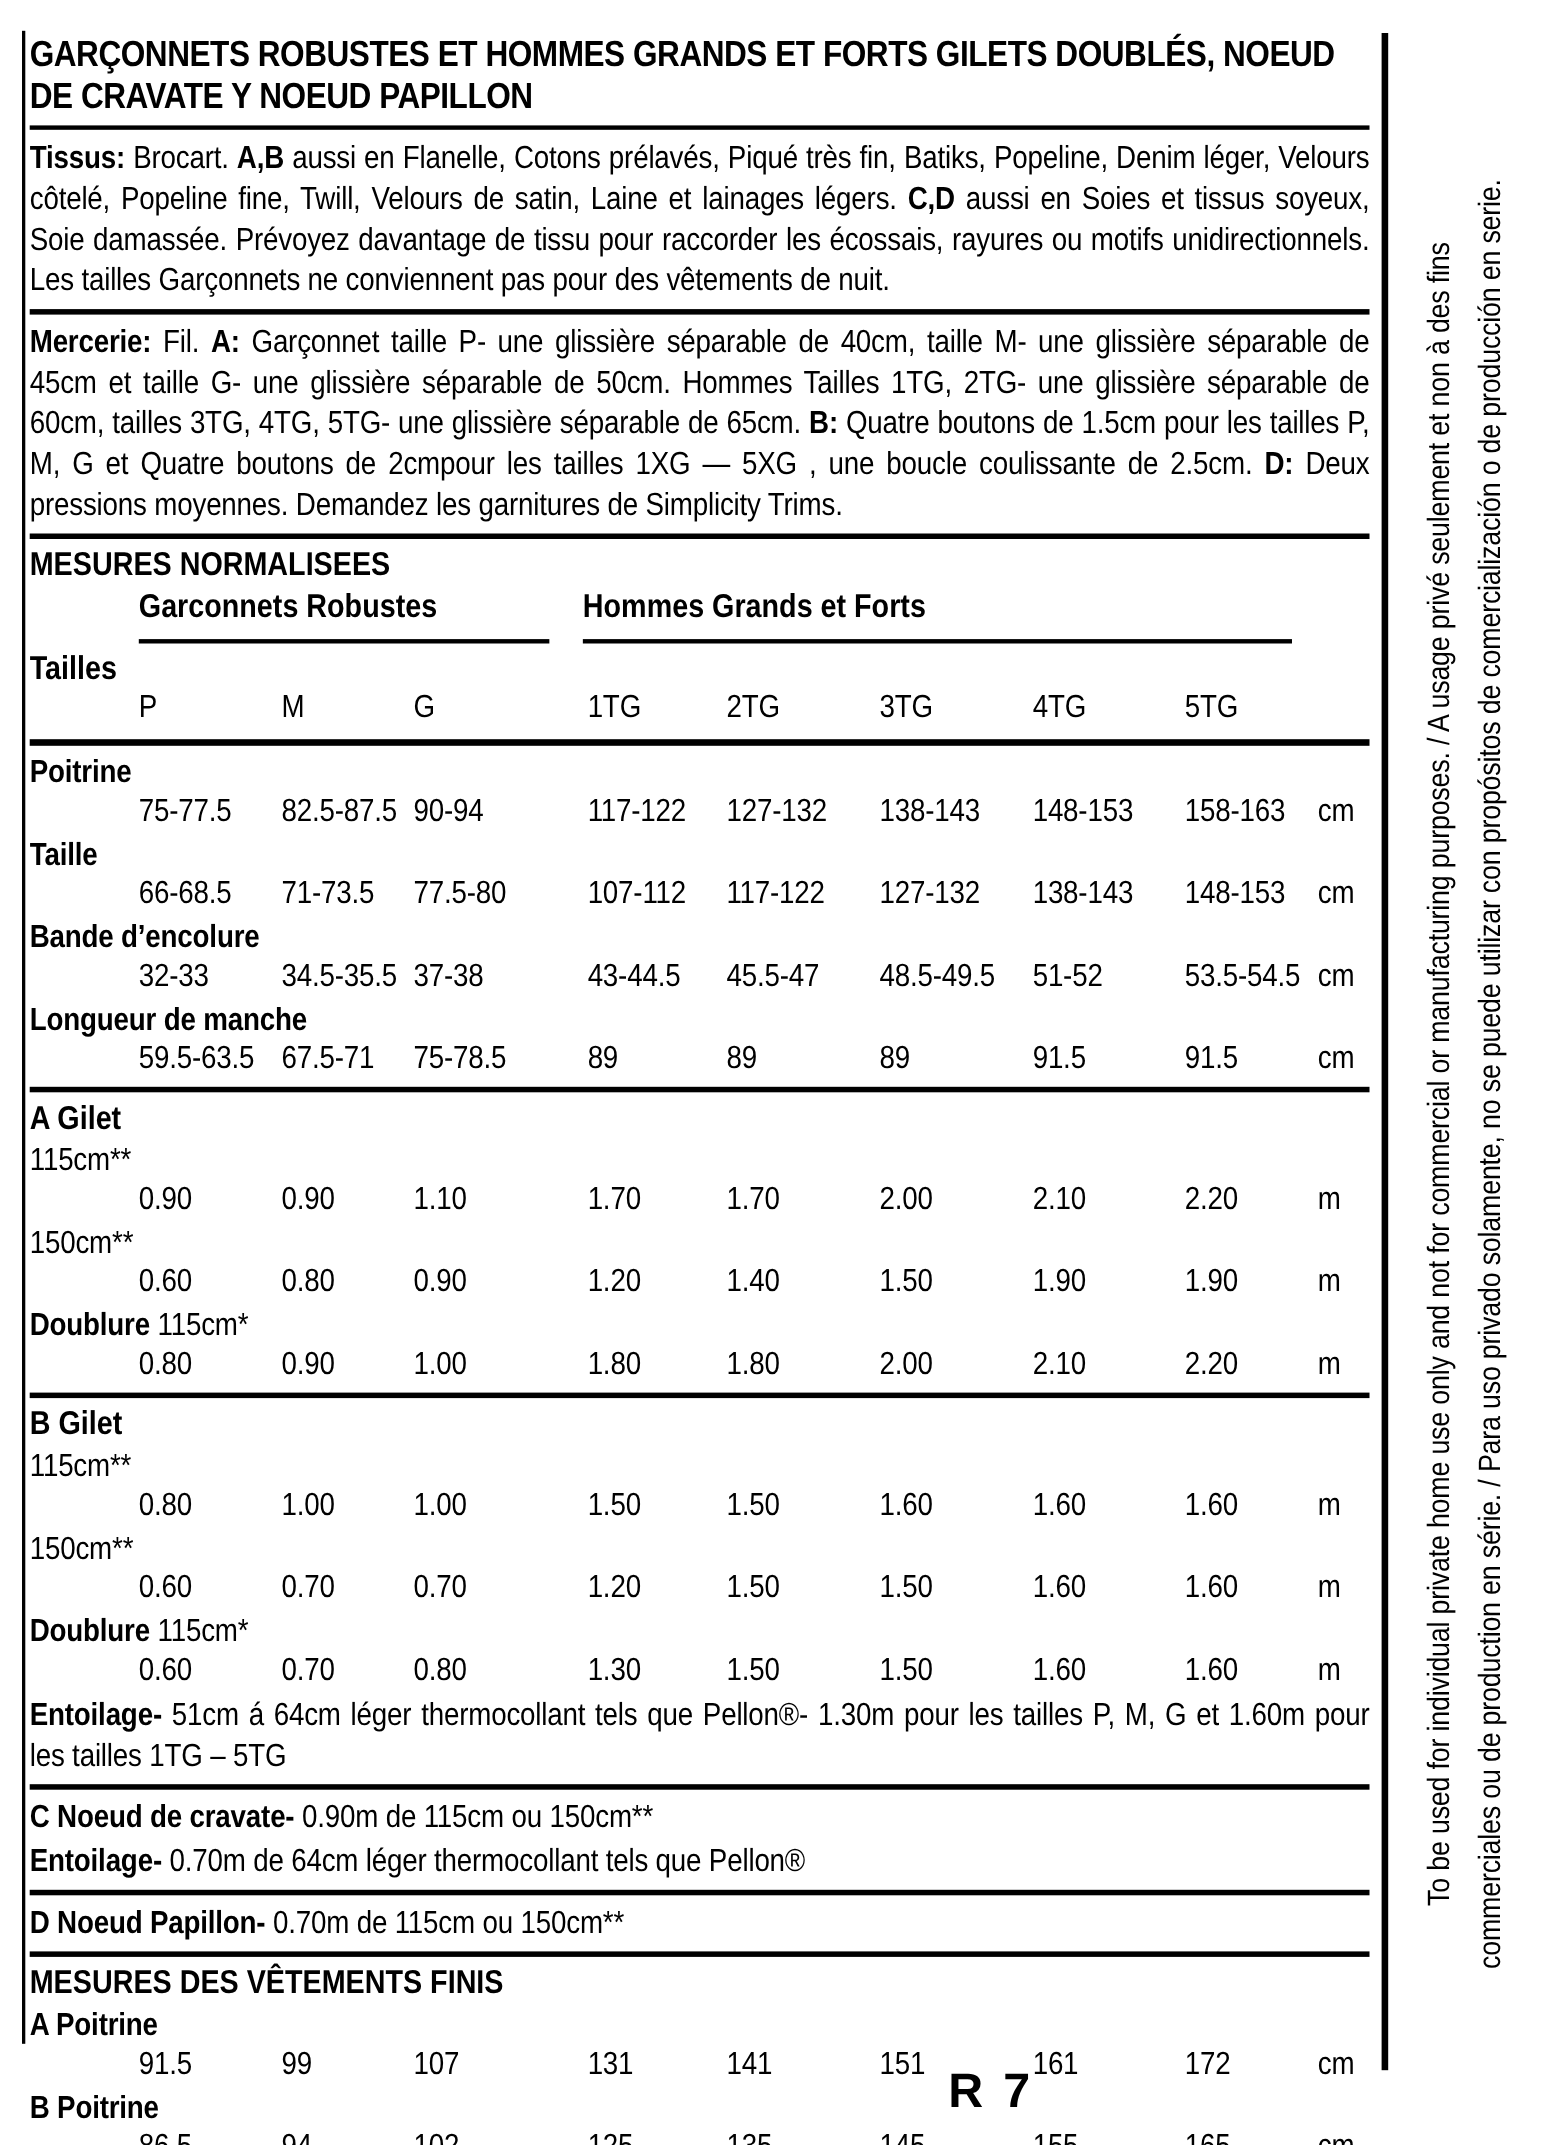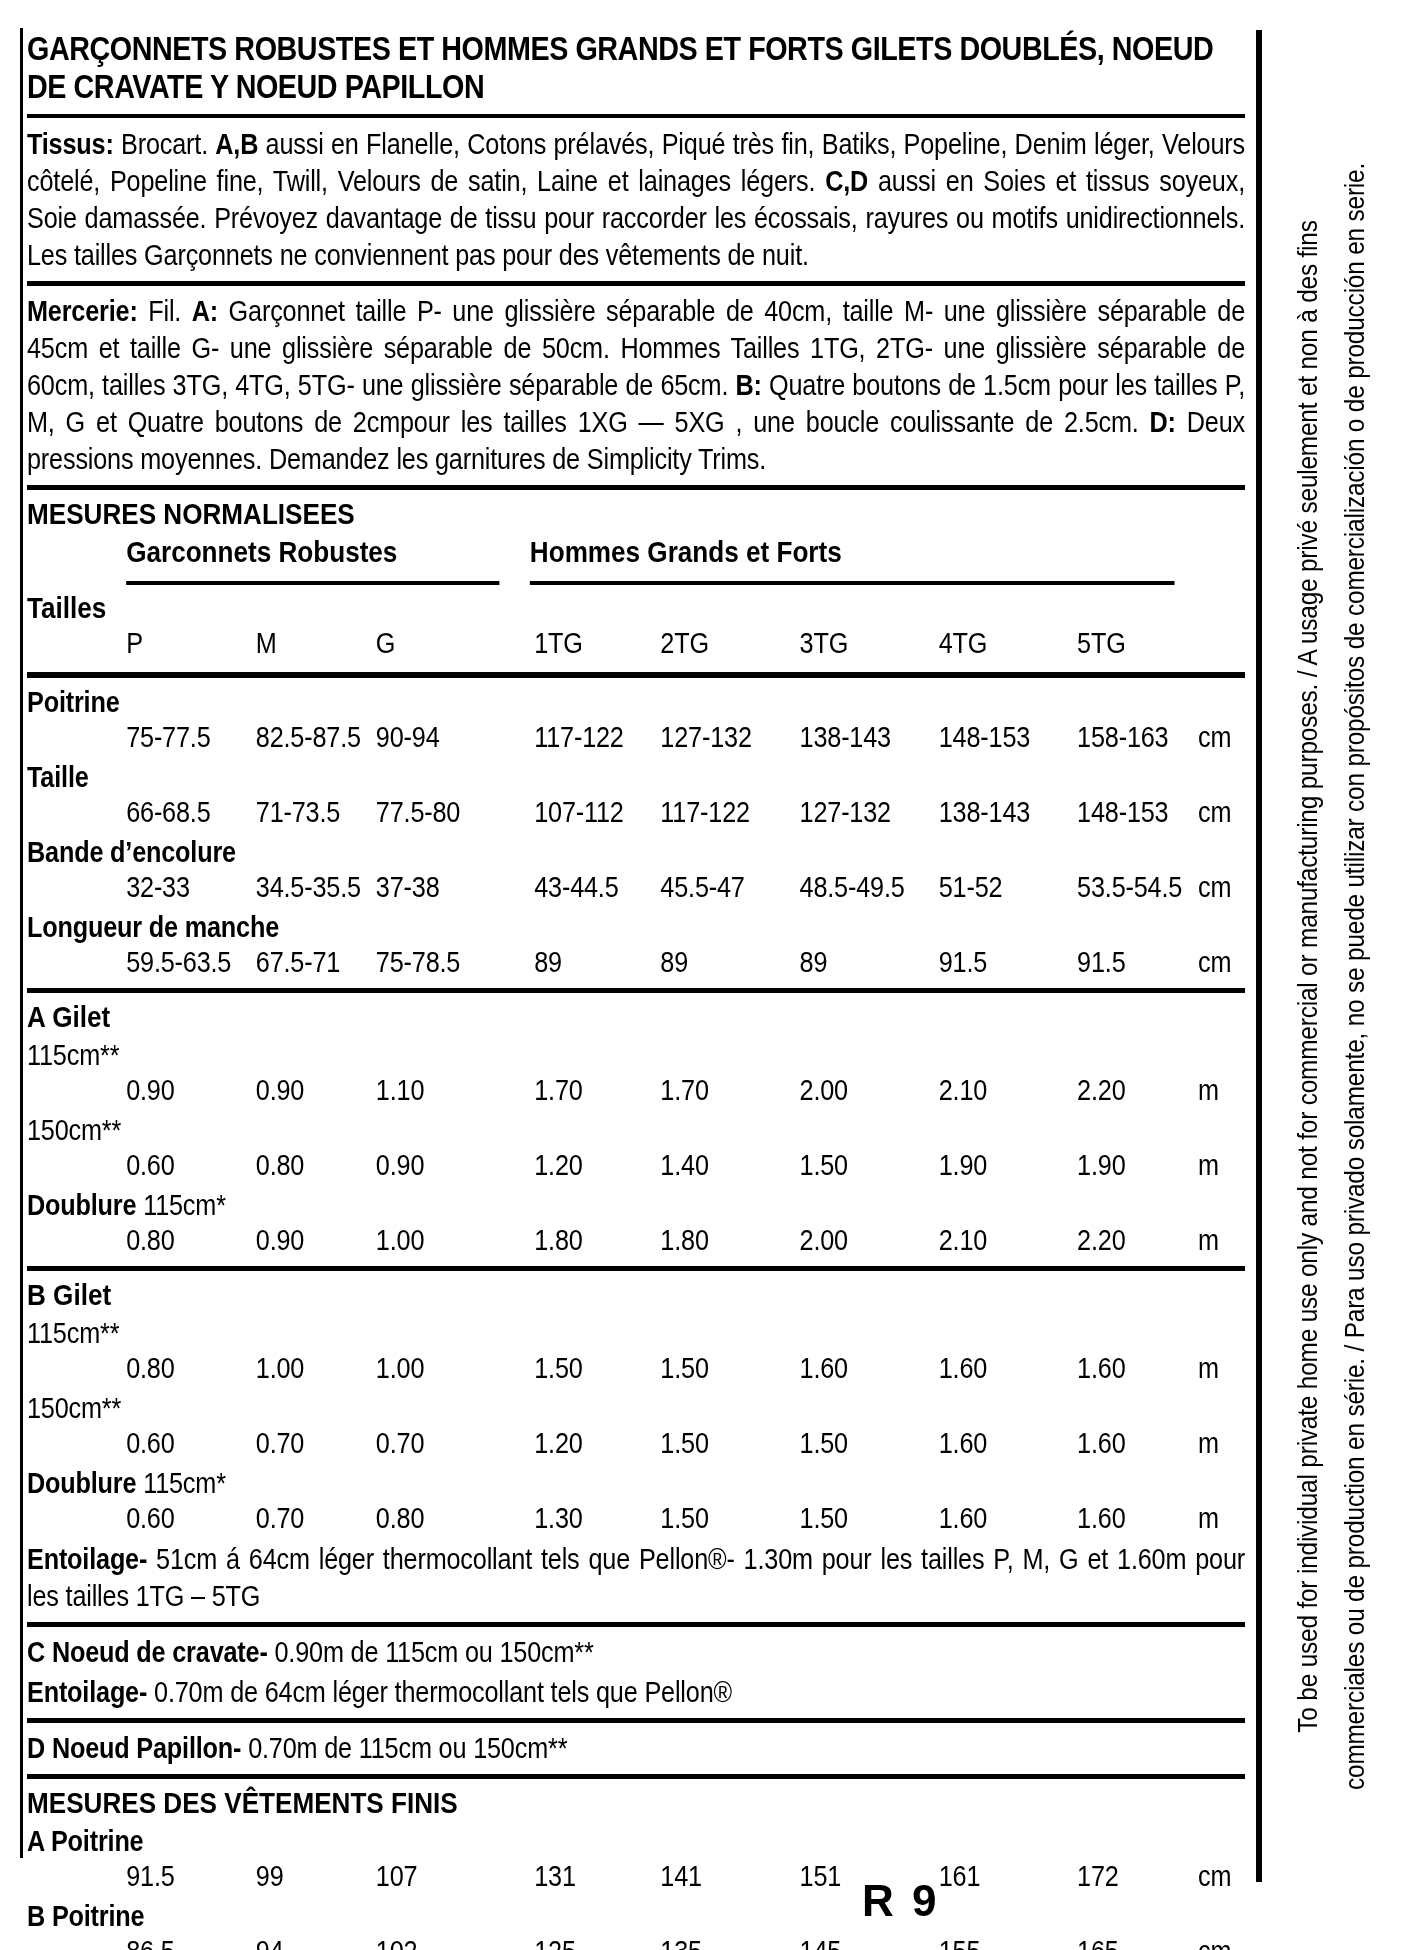--- a/index.html
+++ b/index.html
@@ -271,18 +271,18 @@
         <span class="cell">135</span>
         <span class="cell">145</span>
         <span class="cell">155</span>
         <span class="cell">165</span>
         <span class="cell">cm</span>
       </div>
   </div>
 
 </div>
 
-<div class="pagecode">R 9</div>
+<div class="pagecode">R 7</div>
 
 <div class="sidebar">
   <div>To be used for individual private home use only and not for commercial or manufacturing purposes. / A usage privé seulement et non à des fins</div>
   <div>commerciales ou de production en série. / Para uso privado solamente, no se puede utilizar con propósitos de comercialización o de producción en serie.</div>
 </div>
 
 </body></html>

